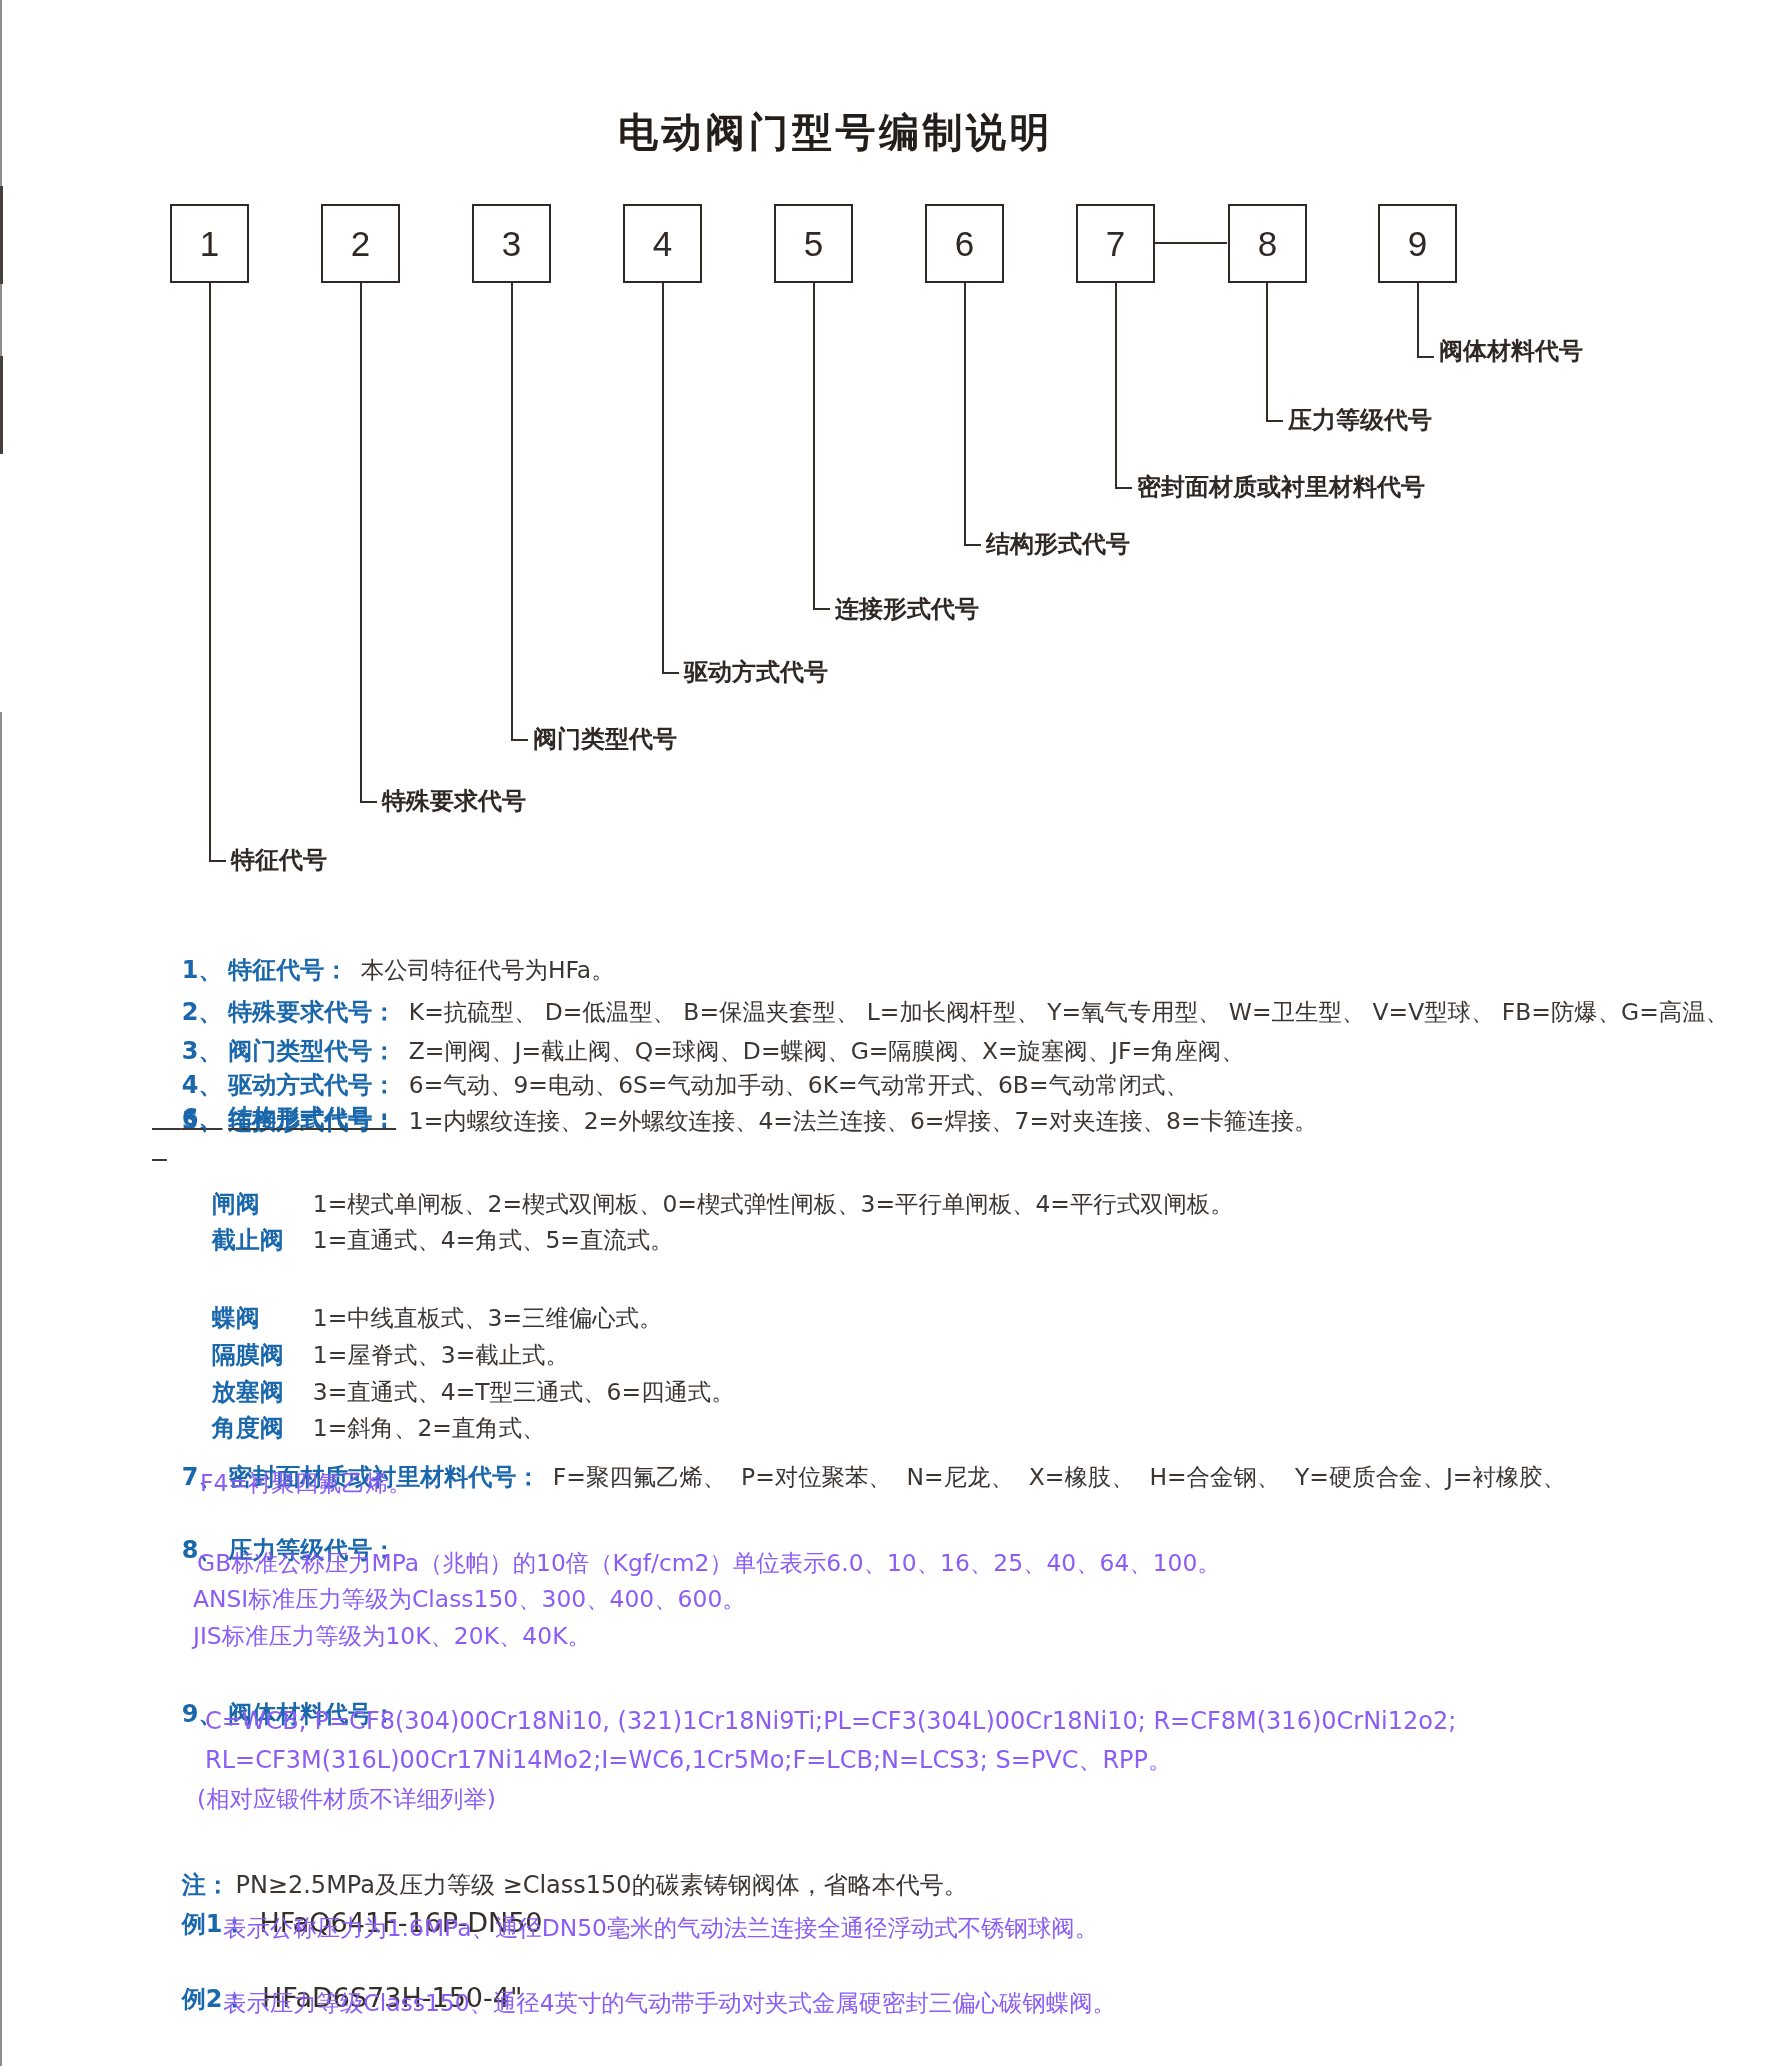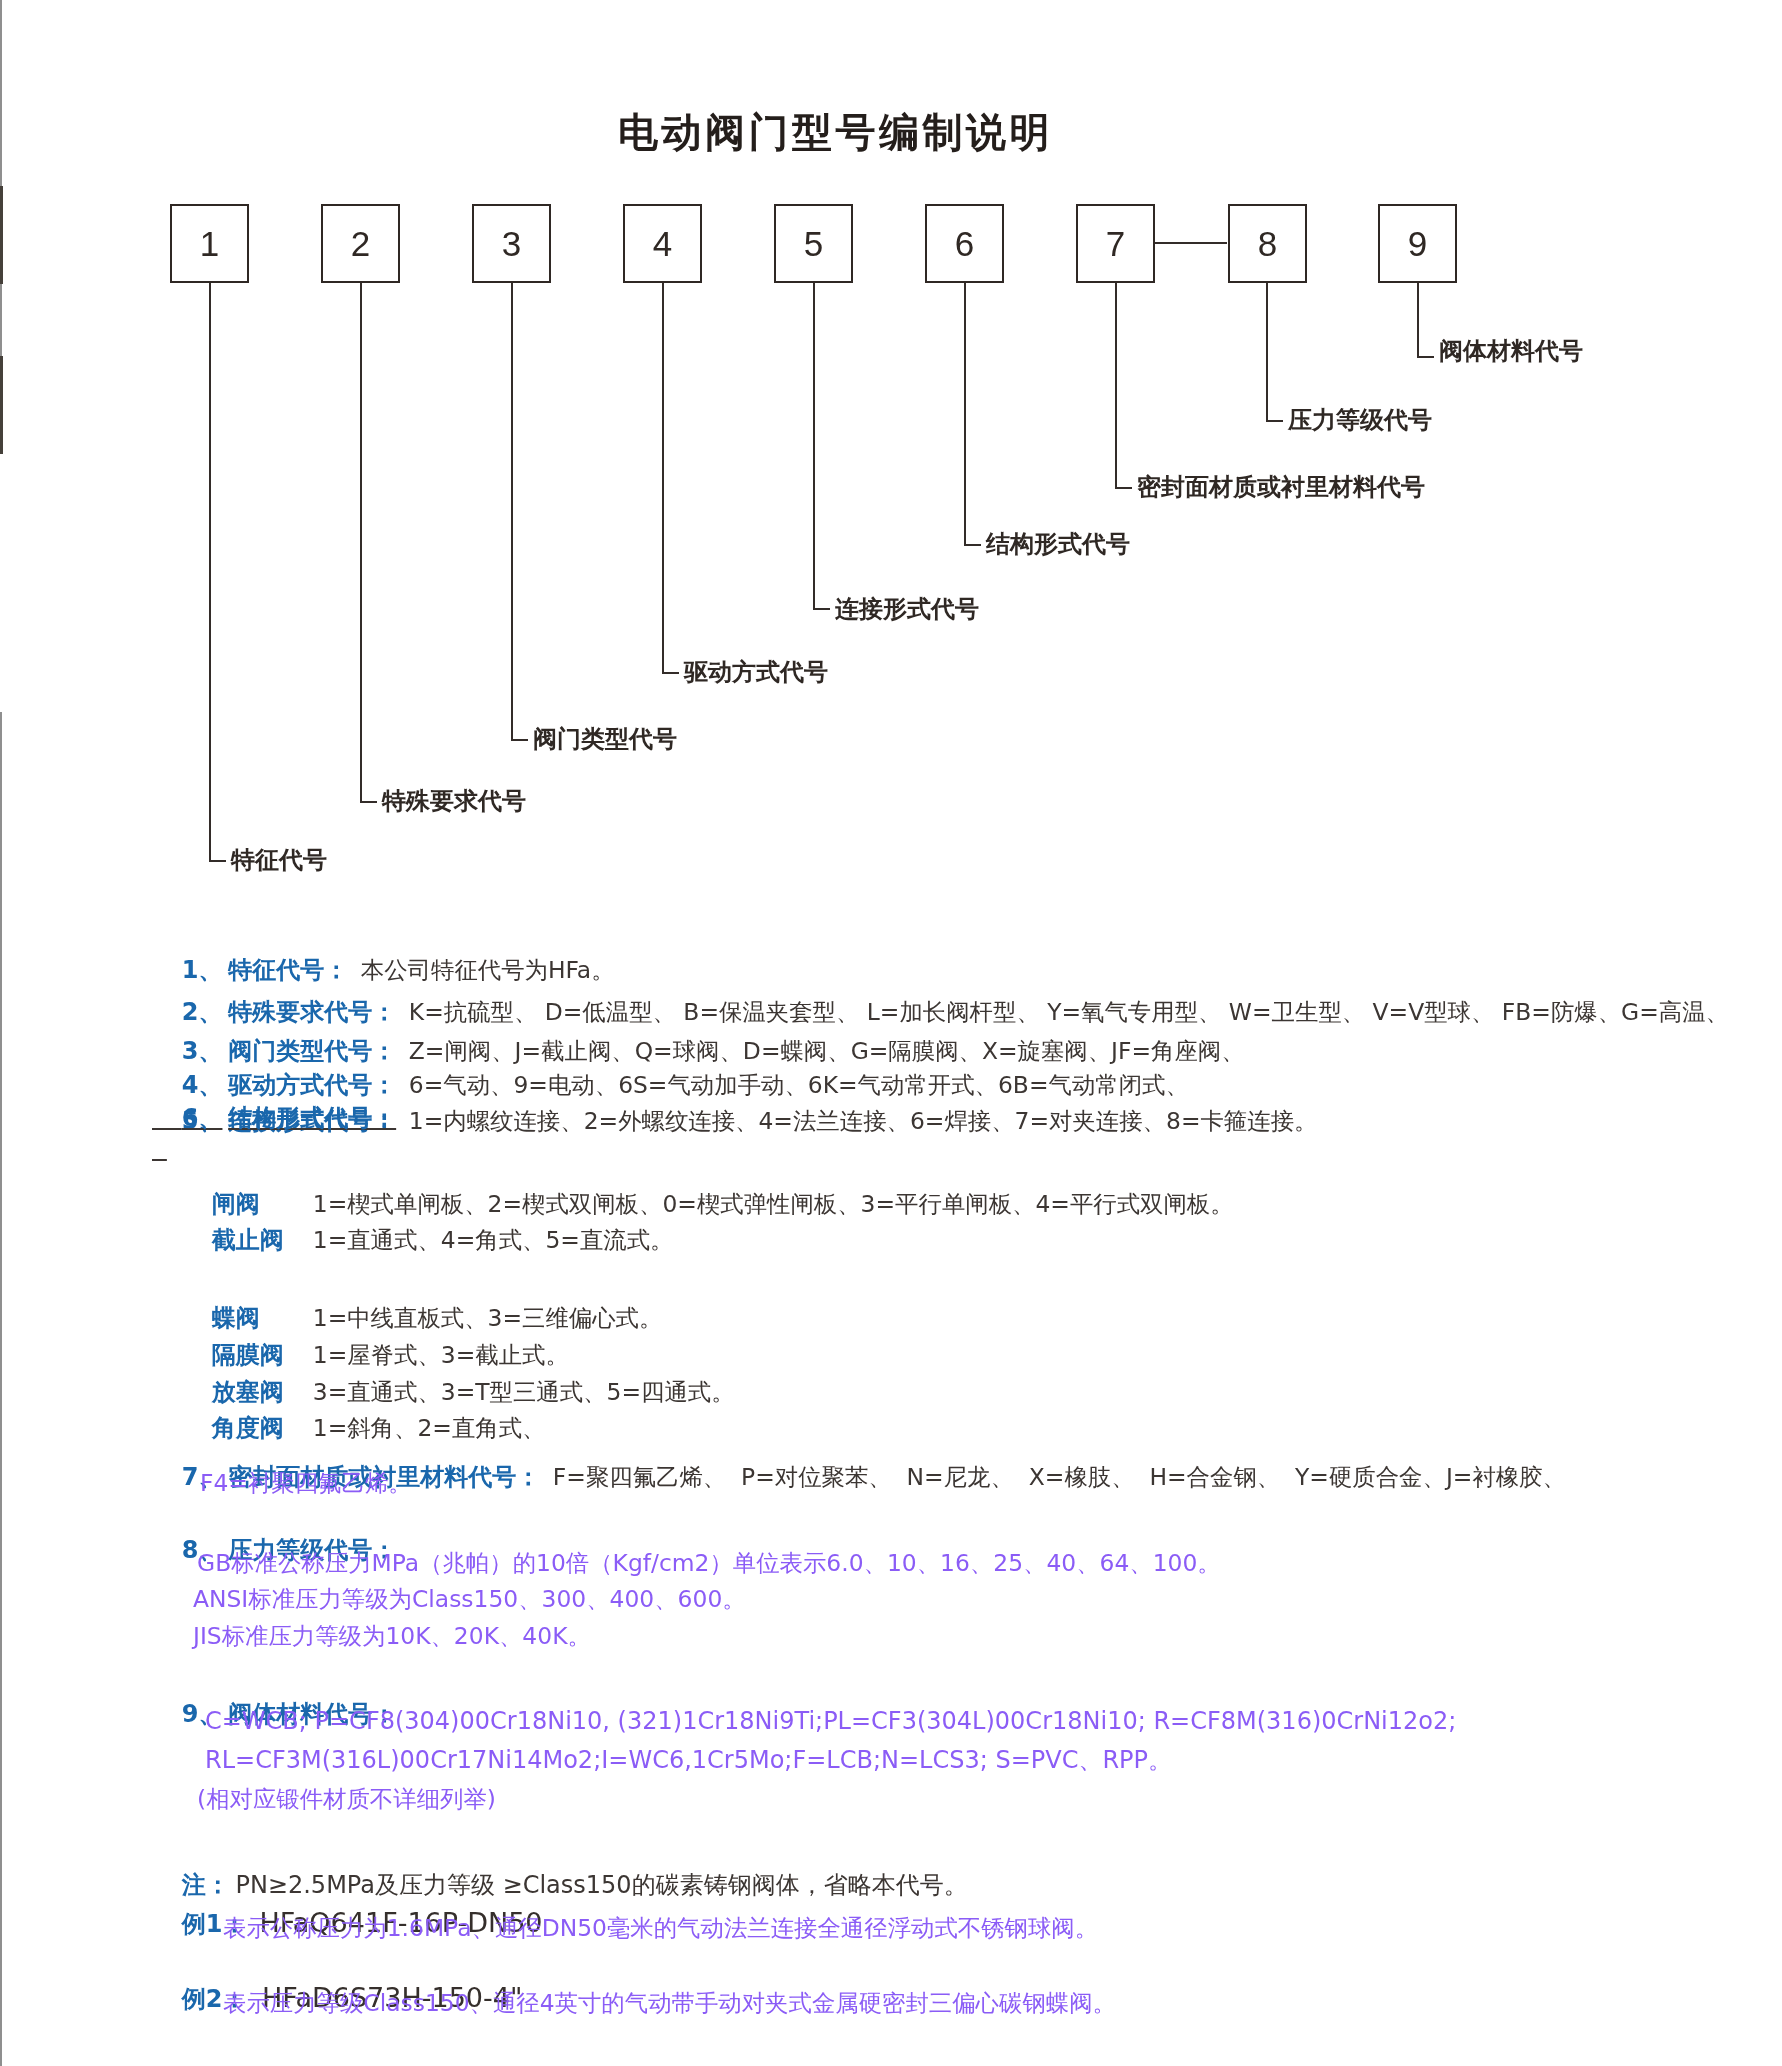--- a/index.html
+++ b/index.html
@@ -156,21 +156,21 @@
   <div class="srow" style="top:1194px;">
     <span class="slabel">截止阀</span><span class="body-txt">1=直通式、4=角式、5=直流式。</span>
   </div>
   <div class="srow" style="top:1272px;">
     <span class="slabel">蝶阀</span><span class="body-txt">1=中线直板式、3=三维偏心式。</span>
   </div>
   <div class="srow" style="top:1309px;">
     <span class="slabel">隔膜阀</span><span class="body-txt">1=屋脊式、3=截止式。</span>
   </div>
   <div class="srow" style="top:1346px;">
-    <span class="slabel">放塞阀</span><span class="body-txt">3=直通式、3=T型三通式、5=四通式。</span>
+    <span class="slabel">放塞阀</span><span class="body-txt">3=直通式、4=T型三通式、6=四通式。</span>
   </div>
   <div class="srow" style="top:1382px;">
     <span class="slabel">角度阀</span><span class="body-txt">1=斜角、2=直角式、</span>
   </div>
 
   <div class="tline" style="top:1431px;">
     <span class="blue no">7、</span><span class="blue heading">密封面材质或衬里材料代号：</span><span class="body-txt">F=聚四氟乙烯、  P=对位聚苯、  N=尼龙、  X=橡肢、  H=合金钢、  Y=硬质合金、J=衬橡胶、</span>
   </div>
   <div class="plain" style="left:200px;top:1468px;">F4=衬聚四氟乙烯。</div>
 

